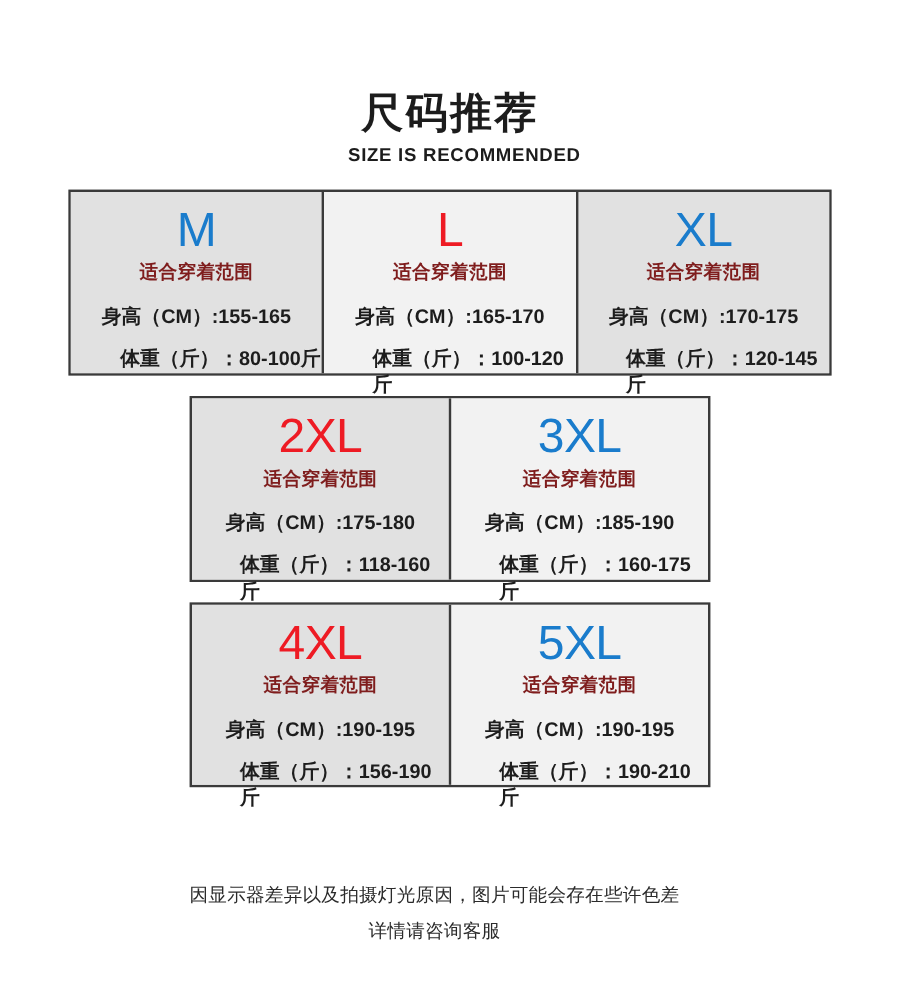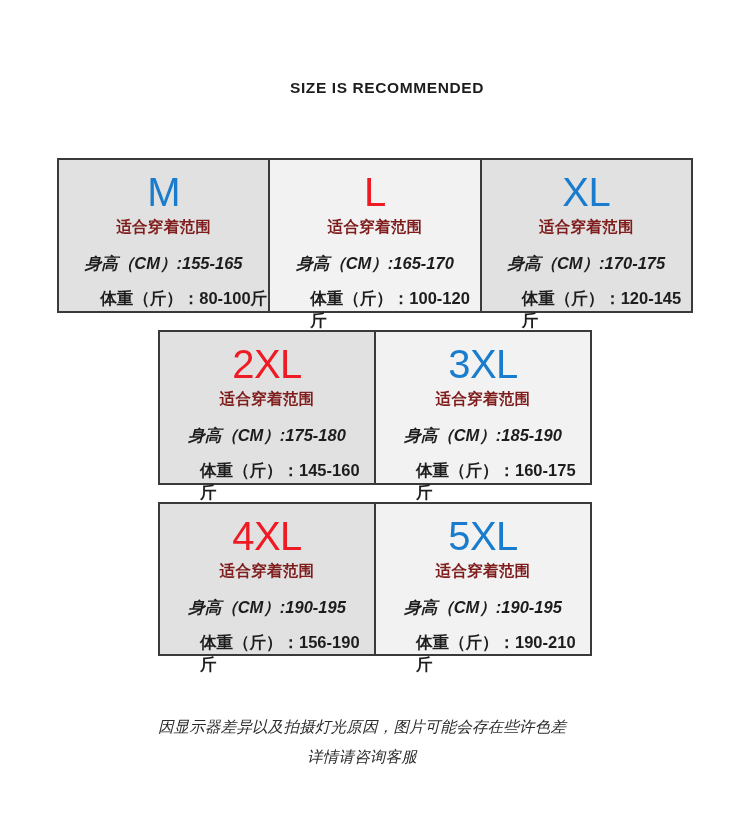--- a/index.html
+++ b/index.html
@@ -82,44 +82,44 @@
     color: #7f1d1d;
     margin-top: 1px;
     letter-spacing: 0.3px;
   }
   .spec-line {
     font-size: 16.5px;
     font-weight: 700;
     color: #1d1d1d;
     letter-spacing: 0px;
   }
-  .spec-height { margin-top: 15px; font-style: italic; }
+  .spec-height { margin-top: 15px; }
   .spec-weight { margin-top: 13px; margin-left: 40px; }
 
   
   .footer {
     position: absolute;
-    top: 712px;
+    top: 732px;
     left: 0;
     width: 724px;
     text-align: center;
-    font-style: italic;
   }
   .footer-line {
     font-size: 15.5px;
     font-weight: 500;
     color: #2b2b2b;
     line-height: 30px;
     letter-spacing: 0.2px;
   }
 </style>
 </head>
 <body>
 
 <div class="header">
+  <div class="title-cn">尺码推荐</div>
   <div class="title-en">SIZE IS RECOMMENDED</div>
 </div>
 
 <div class="size-row row-1">
 
   <div class="size-cell bg-gray">
     <div class="size-label blue">M</div>
     <div class="fit-range">适合穿着范围</div>
     <div class="spec-line spec-height">身高（CM）:155-165</div>
     <div class="spec-line spec-weight">体重（斤）：80-100斤</div>
@@ -140,21 +140,21 @@
   </div>
 
 </div>
 
 <div class="size-row row-2">
 
   <div class="size-cell bg-gray">
     <div class="size-label red">2XL</div>
     <div class="fit-range">适合穿着范围</div>
     <div class="spec-line spec-height">身高（CM）:175-180</div>
-    <div class="spec-line spec-weight">体重（斤）：145-160斤</div>
+    <div class="spec-line spec-weight">体重（斤）：118-160斤</div>
   </div>
 
   <div class="size-cell bg-light">
     <div class="size-label blue">3XL</div>
     <div class="fit-range">适合穿着范围</div>
     <div class="spec-line spec-height">身高（CM）:185-190</div>
     <div class="spec-line spec-weight">体重（斤）：160-175斤</div>
   </div>
 
 </div>

